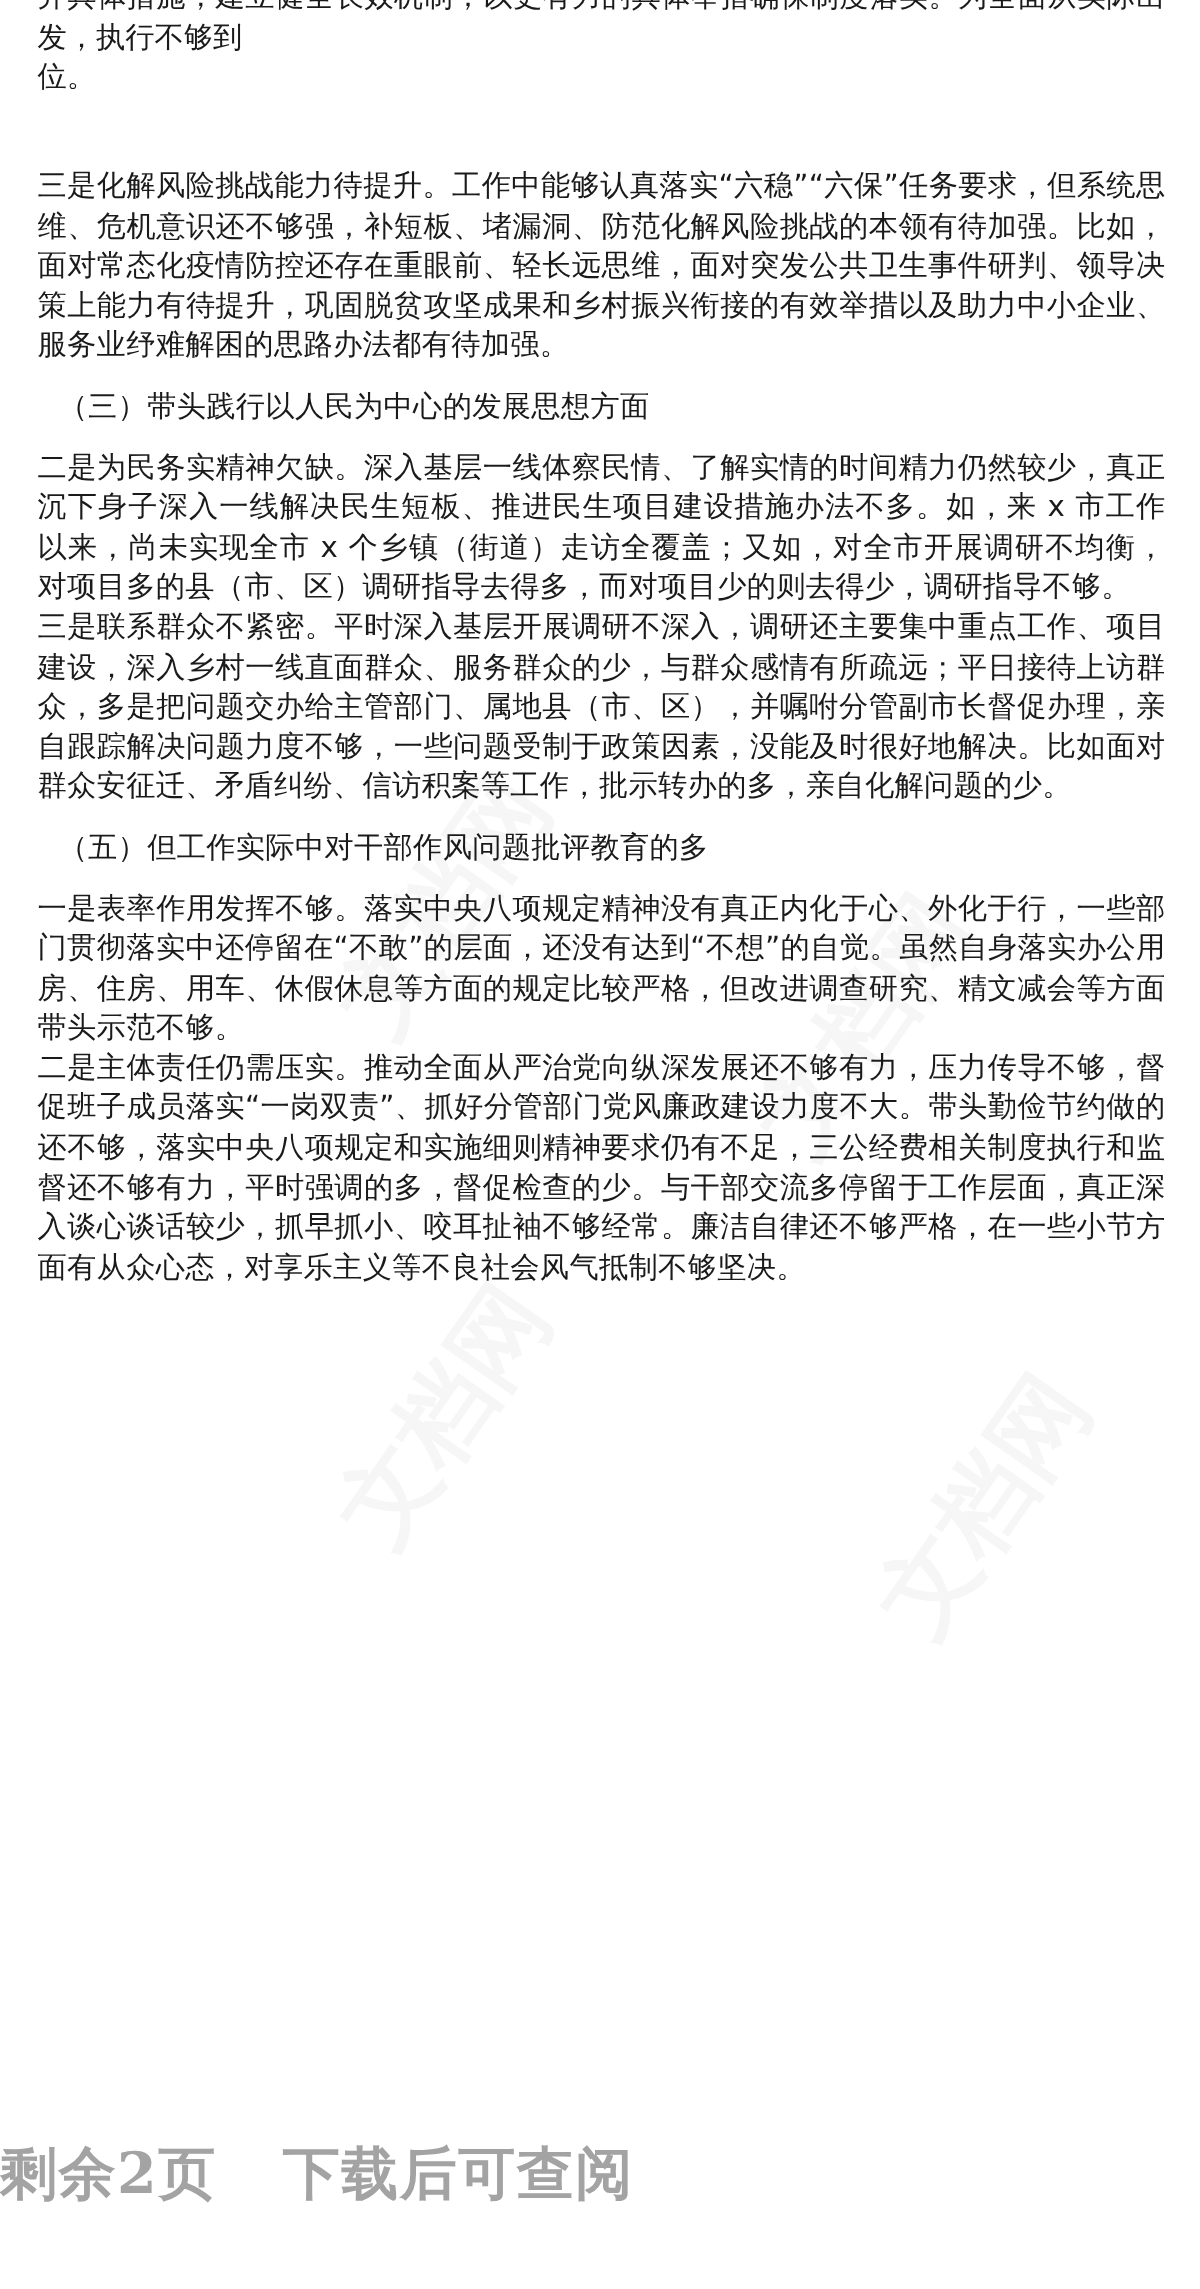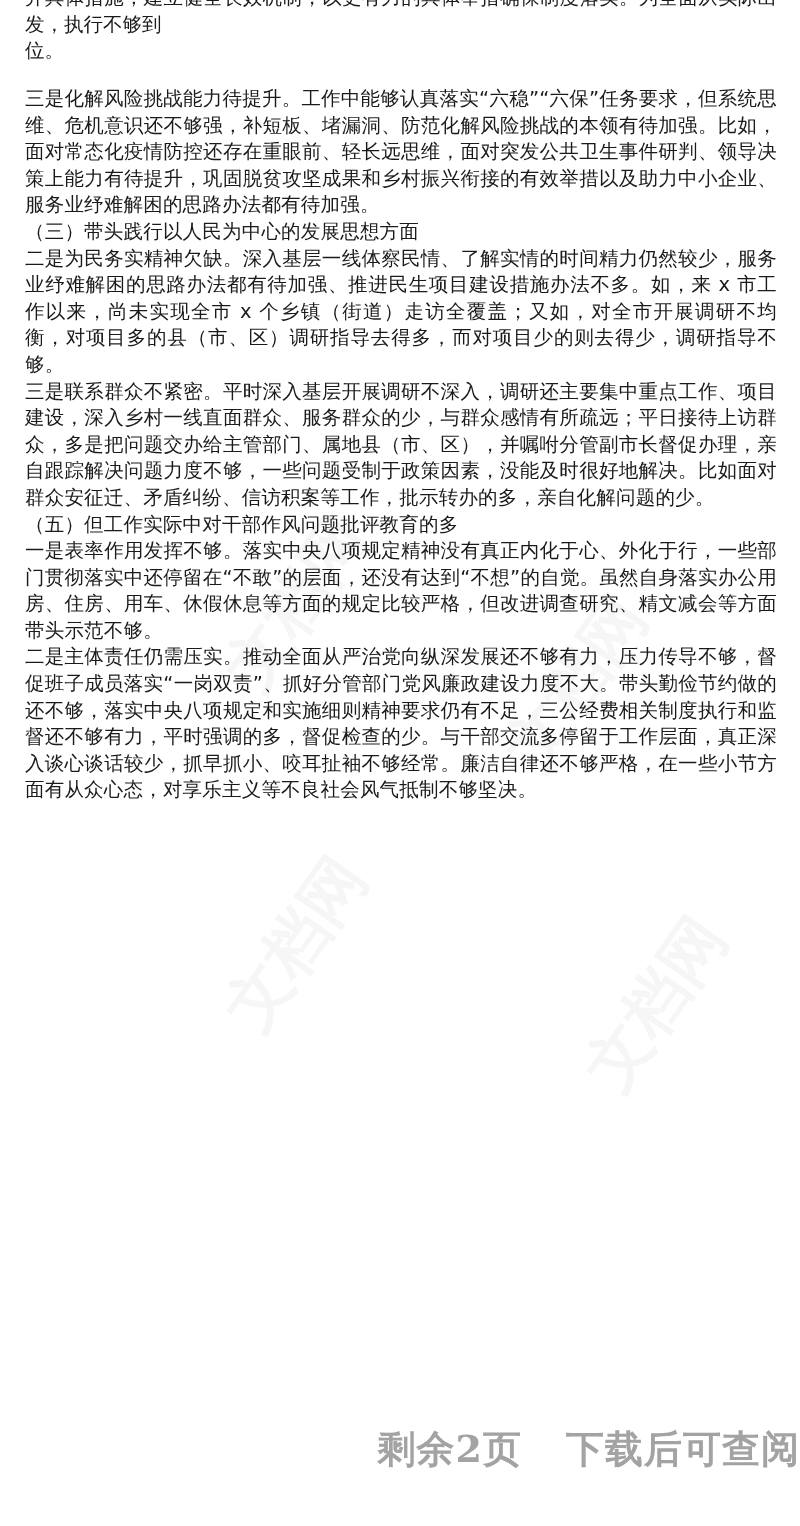--- a/index.html
+++ b/index.html
@@ -39,31 +39,31 @@
     font-size: 19.5px;
     line-height: 26.6px;
     text-align: justify;
     color: #1a1a1a;
   }
   .para {
     margin: 0;
     padding: 0;
   }
   .heading {
-    margin: 0;
+    margin: 14px;
     padding: 0;
     text-indent: 0;
   }
-  .block-a { top: 86px; }
+  .block-a { top: 111px; }
   .footer-cta {
     position: absolute;
     left: 0;
     top: 1424px;
     width: 800px;
-    text-align: right;
+    text-align: left;
     font-family: "DejaVu Serif", "Liberation Serif", serif;
     font-weight: bold;
     font-size: 38px;
     color: #a3a3a3;
     letter-spacing: 1px;
     cursor: pointer;
   }
   .footer-cta .gap { display: inline-block; width: 44px; }
   .watermark {
     position: absolute;
@@ -87,21 +87,21 @@
   <div class="watermark" style="left:560px; top:960px;">文档网</div>
 
   <div class="clipped-top">
     <div>并具体措施，建立健全长效机制，以更有力的具体举措确保制度落实。为全面从实际出发，执行不够到</div>
     <div>位。</div>
   </div>
 
   <div class="content block-a">
     <p class="para">三是化解风险挑战能力待提升。工作中能够认真落实“六稳”“六保”任务要求，但系统思维、危机意识还不够强，补短板、堵漏洞、防范化解风险挑战的本领有待加强。比如，面对常态化疫情防控还存在重眼前、轻长远思维，面对突发公共卫生事件研判、领导决策上能力有待提升，巩固脱贫攻坚成果和乡村振兴衔接的有效举措以及助力中小企业、服务业纾难解困的思路办法都有待加强。</p>
     <p class="heading">（三）带头践行以人民为中心的发展思想方面</p>
-    <p class="para">二是为民务实精神欠缺。深入基层一线体察民情、了解实情的时间精力仍然较少，服务业纾难解困的思路办法都有待加强、推进民生项目建设措施办法不多。如，来 x 市工作以来，尚未实现全市 x 个乡镇（街道）走访全覆盖；又如，对全市开展调研不均衡，对项目多的县（市、区）调研指导去得多，而对项目少的则去得少，调研指导不够。</p>
+    <p class="para">二是为民务实精神欠缺。深入基层一线体察民情、了解实情的时间精力仍然较少，真正沉下身子深入一线解决民生短板、推进民生项目建设措施办法不多。如，来 x 市工作以来，尚未实现全市 x 个乡镇（街道）走访全覆盖；又如，对全市开展调研不均衡，对项目多的县（市、区）调研指导去得多，而对项目少的则去得少，调研指导不够。</p>
     <p class="para">三是联系群众不紧密。平时深入基层开展调研不深入，调研还主要集中重点工作、项目建设，深入乡村一线直面群众、服务群众的少，与群众感情有所疏远；平日接待上访群众，多是把问题交办给主管部门、属地县（市、区），并嘱咐分管副市长督促办理，亲自跟踪解决问题力度不够，一些问题受制于政策因素，没能及时很好地解决。比如面对群众安征迁、矛盾纠纷、信访积案等工作，批示转办的多，亲自化解问题的少。</p>
     <p class="heading">（五）但工作实际中对干部作风问题批评教育的多</p>
     <p class="para">一是表率作用发挥不够。落实中央八项规定精神没有真正内化于心、外化于行，一些部门贯彻落实中还停留在“不敢”的层面，还没有达到“不想”的自觉。虽然自身落实办公用房、住房、用车、休假休息等方面的规定比较严格，但改进调查研究、精文减会等方面带头示范不够。</p>
     <p class="para">二是主体责任仍需压实。推动全面从严治党向纵深发展还不够有力，压力传导不够，督促班子成员落实“一岗双责”、抓好分管部门党风廉政建设力度不大。带头勤俭节约做的还不够，落实中央八项规定和实施细则精神要求仍有不足，三公经费相关制度执行和监督还不够有力，平时强调的多，督促检查的少。与干部交流多停留于工作层面，真正深入谈心谈话较少，抓早抓小、咬耳扯袖不够经常。廉洁自律还不够严格，在一些小节方面有从众心态，对享乐主义等不良社会风气抵制不够坚决。</p>
   </div>
 
   <div class="footer-cta">
     <span>剩余2页</span><span class="gap"></span><span>下载后可查阅</span>
   </div>
 

